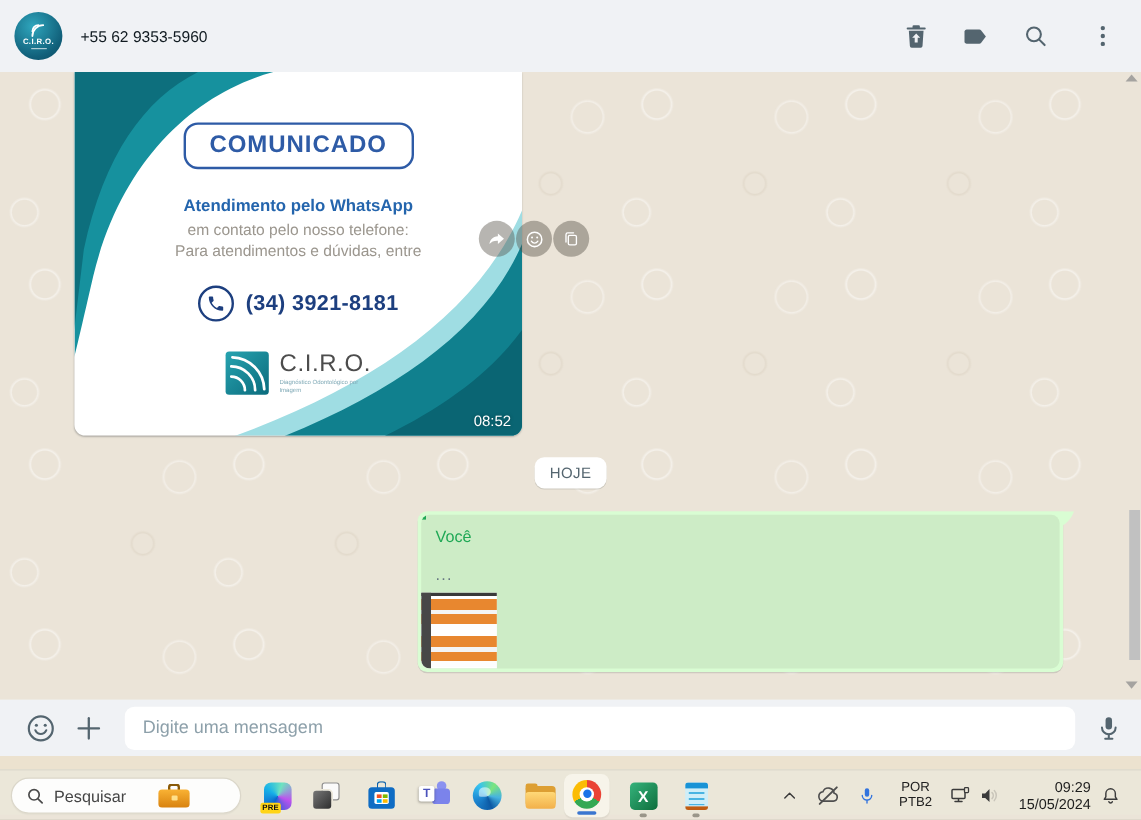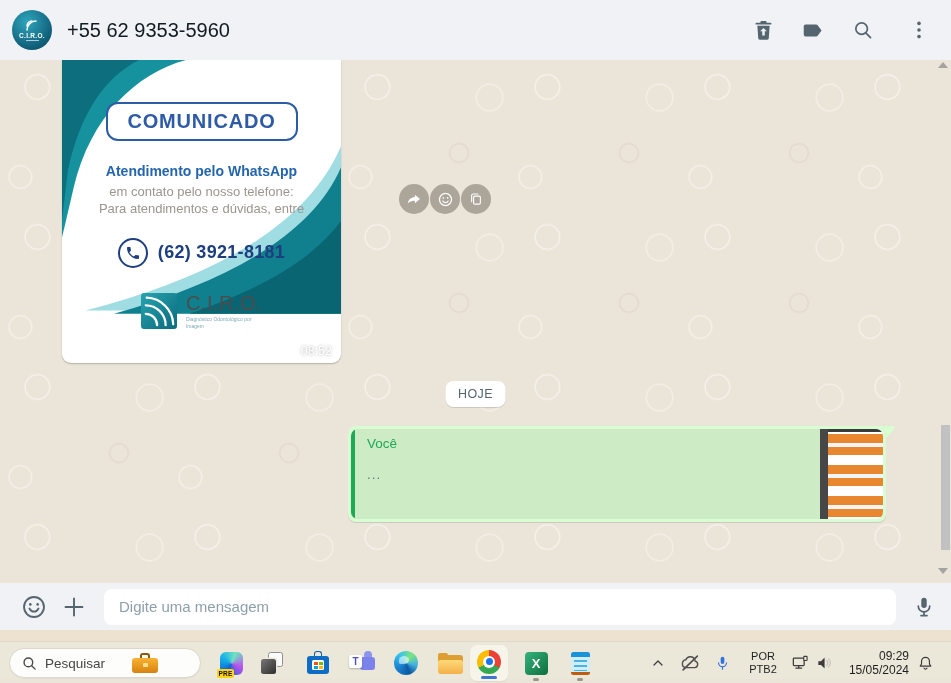--- a/index.html
+++ b/index.html
@@ -4,37 +4,37 @@
 <style>
   html,body{margin:0;padding:0;background:#d7d2c6;}
   *{box-sizing:border-box;font-family:"Liberation Sans",sans-serif;}
   .screen{position:relative;width:951px;height:683px;overflow:hidden;background:#ebe4d8;}
 
   
   .hdr{position:absolute;top:0;left:0;right:0;height:60px;background:#f0f2f5;display:flex;align-items:center;padding:0 20px 0 12px;z-index:6;}
   .avatar{width:40px;height:40px;border-radius:50%;background:radial-gradient(circle at 38% 30%,#2fa6bd,#11607a 68%,#0b4a60);display:flex;flex-direction:column;align-items:center;justify-content:center;cursor:pointer;flex:0 0 40px;}
   .av-txt{color:#fff;font-size:6.5px;font-weight:bold;letter-spacing:.3px;margin-top:1px;}
   .av-line{width:13px;height:1px;background:rgba(255,255,255,.65);margin-top:1.5px;}
-  .hdr-title{margin-left:15px;font-size:20px;color:#111b21;cursor:pointer;}
+  .hdr-title{margin-left:15px;font-size:13px;color:#111b21;cursor:pointer;}
   .hdr-actions{margin-left:auto;display:flex;align-items:center;gap:26px;}
   .hicon{width:24px;height:24px;display:flex;align-items:center;justify-content:center;cursor:pointer;}
   .hicon:last-child{margin-left:6px;}
 
   
   .chat{position:absolute;top:60px;left:0;right:0;height:523px;
     background-color:#ebe4d8;
     background-image:
       radial-gradient(circle at 22% 18%, rgba(255,255,255,0) 11px, rgba(255,255,255,.5) 12px, rgba(255,255,255,0) 14px),
       radial-gradient(circle at 70% 62%, rgba(255,255,255,0) 8px, rgba(176,158,132,.14) 9px, rgba(255,255,255,0) 11px),
       radial-gradient(circle at 12% 78%, rgba(255,255,255,0) 10px, rgba(255,255,255,.45) 11px, rgba(255,255,255,0) 13px),
       radial-gradient(circle at 88% 25%, rgba(255,255,255,0) 12px, rgba(255,255,255,.4) 13px, rgba(255,255,255,0) 15px);
     background-size:170px 150px;}
 
   
-  .img-msg{position:absolute;left:62px;top:0;width:279px;height:303px;background:#fff;border-radius:0 0 9px 9px;box-shadow:0 1px 1.5px rgba(11,20,26,.25);cursor:pointer;overflow:hidden;}
+  .img-msg{position:absolute;left:62px;top:0;width:373px;height:303px;background:#fff;border-radius:0 0 9px 9px;box-shadow:0 1px 1.5px rgba(11,20,26,.25);cursor:pointer;overflow:hidden;}
   .decor{position:absolute;inset:0;}
   .card-content{position:relative;z-index:2;text-align:center;}
   .com-box{display:inline-block;margin-top:42px;border:2.5px solid #2e5ba6;border-radius:12px;padding:6px 20px;color:#2e5ba6;font-weight:bold;font-size:20px;letter-spacing:.8px;background:#fff;}
   .com-head{margin-top:22px;font-weight:bold;font-size:14px;color:#2465ad;line-height:1.28;}
   .com-body{margin-top:3px;font-size:13px;color:#9b968e;line-height:1.3;}
   .phone-row{margin-top:20px;display:flex;align-items:center;justify-content:center;gap:10px;}
   .ph-circle{width:30px;height:30px;border:2.2px solid #1d3f7f;border-radius:50%;display:flex;align-items:center;justify-content:center;}
   .ph-num{font-size:18px;font-weight:bold;color:#1d3f7f;letter-spacing:.3px;}
   .logo-row{margin-top:24px;display:flex;align-items:center;justify-content:center;gap:9px;}
   .logo-sq{width:36px;height:36px;border-radius:3px;background:linear-gradient(135deg,#27a3b0,#0b6b7c);display:flex;align-items:flex-end;}
@@ -46,21 +46,21 @@
   
   .hover-actions{position:absolute;left:399px;top:124px;display:flex;gap:1px;}
   .hact{width:30px;height:30px;border-radius:50%;background:rgba(84,78,68,.42);display:flex;align-items:center;justify-content:center;cursor:pointer;}
 
   
   .date-pill{position:absolute;top:321px;left:50%;transform:translateX(-50%);background:#fff;border-radius:8px;padding:6px 13px;font-size:12.5px;color:#54656f;letter-spacing:.4px;box-shadow:0 1px .5px rgba(11,20,26,.13);}
 
   
   .bubble{position:absolute;left:348px;top:366px;width:538px;background:#d9fdd3;border-radius:8px 0 8px 8px;padding:3px;box-shadow:0 1px .5px rgba(11,20,26,.13);}
   .tail{position:absolute;right:-9px;top:0;}
-  .quote{display:flex;background:#cdecc6;border-radius:7px;overflow:hidden;min-height:90px;cursor:pointer;}
+  .quote{display:flex;background:#cdecc6;border-radius:7px;overflow:hidden;min-height:90px;cursor:pointer;flex-direction:column;}
   .qbar{width:4px;background:#1fa855;flex:0 0 4px;}
   .qbody{flex:1;padding:7px 12px 8px;}
   .qauthor{color:#1fa855;font-size:13.5px;font-weight:500;}
   .qline{margin-top:4px;display:flex;align-items:center;gap:6px;color:#667781;font-size:13.5px;}
   .qmore{margin-top:16px;color:#667781;font-size:13.5px;letter-spacing:1px;}
   .qthumb{width:63px;flex:0 0 63px;
     background-color:#f6f6f6;
     background-image:
       linear-gradient(90deg,#474747 0 8px, rgba(0,0,0,0) 8px),
       linear-gradient(180deg,#3a3a3a 0 3px, rgba(0,0,0,0) 3px),
@@ -192,21 +192,21 @@
         <div class="com-body">
           <div>em contato pelo nosso telefone:</div>
           <div>Para atendimentos e dúvidas, entre</div>
         </div>
         <div class="phone-row">
           <span class="ph-circle">
             <svg width="16" height="16" viewBox="0 0 24 24">
               <path d="M20 15.5c-1.2 0-2.5-.2-3.6-.6h-.3c-.3 0-.5.1-.7.3l-2.2 2.2c-2.8-1.5-5.2-3.8-6.6-6.6l2.2-2.2c.3-.3.4-.7.2-1-.4-1.1-.6-2.4-.6-3.6 0-.6-.4-1-1-1H4c-.6 0-1 .4-1 1 0 9.4 7.6 17 17 17 .6 0 1-.4 1-1v-3.5c0-.6-.4-1-1-1Z" fill="#1d3f7f"></path>
             </svg>
           </span>
-          <span class="ph-num">(62) 3921-8181</span>
+          <span class="ph-num">(34) 3921-8181</span>
         </div>
         <div class="logo-row">
           <span class="logo-sq">
             <svg width="36" height="36" viewBox="0 0 38 38">
               <path d="M5 22 A12 12 0 0 1 17 34" fill="none" stroke="#fff" stroke-width="2.4" stroke-linecap="round"></path>
               <path d="M5 13 A21 21 0 0 1 26 34" fill="none" stroke="#fff" stroke-width="2.4" stroke-linecap="round"></path>
               <path d="M6 5 A29 29 0 0 1 34 33" fill="none" stroke="#fff" stroke-width="2.4" stroke-linecap="round"></path>
             </svg>
           </span>
           <div class="logo-txts">

